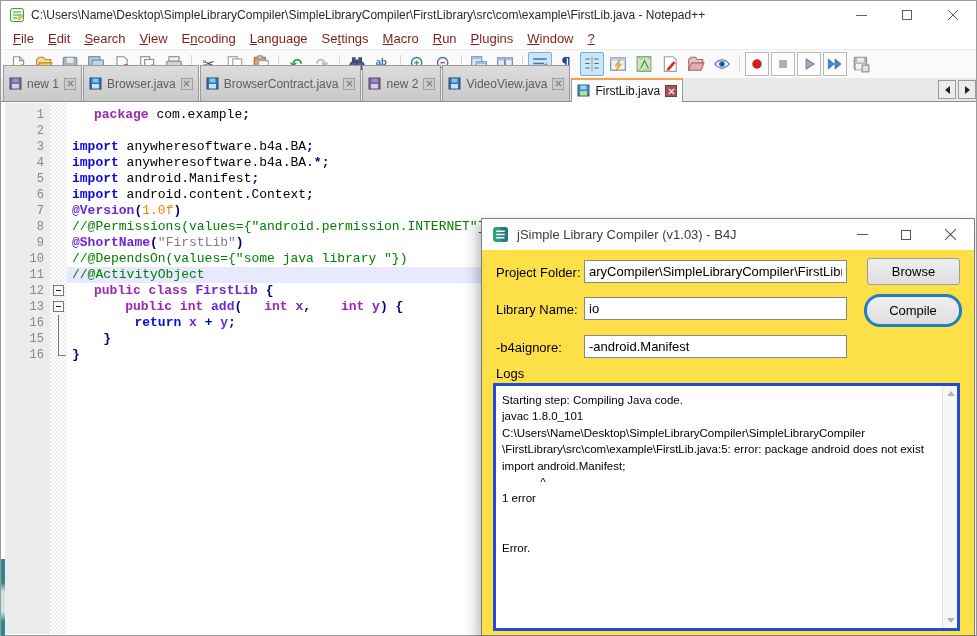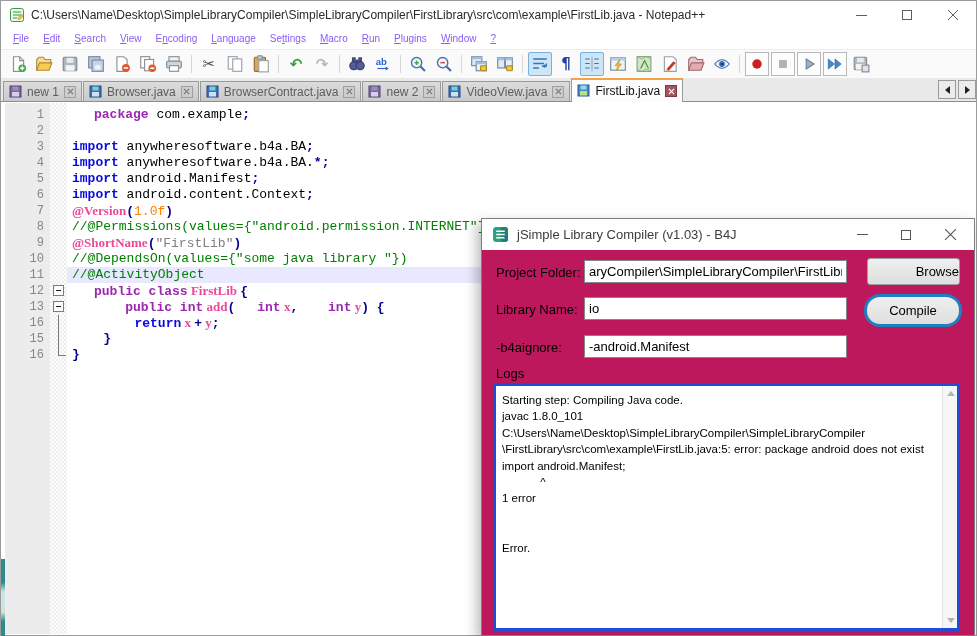--- a/index.html
+++ b/index.html
@@ -13,35 +13,35 @@
   .titlebar .app-icon { width: 16px; height: 16px; margin: 0 6px 0 8px; flex: 0 0 auto; }
   .titlebar .title-text { font-size: 12px; color: #2a2a2a; white-space: nowrap; }
   .win-controls { position: absolute; right: 0; top: 0; height: 28px; display: flex; }
   .win-btn { width: 46px; height: 28px; display: flex; align-items: center; justify-content: center; }
   .win-btn .bar { width: 11px; height: 1px; background: #5f5f5f; }
   .win-btn .box { width: 10px; height: 10px; border: 1px solid #5f5f5f; }
   .win-btn svg { width: 12px; height: 12px; }
 
   
   .menubar { position: absolute; left: 0; right: 0; top: 28px; height: 20px; background: #fff; display: flex; align-items: center; padding-left: 5px; }
-  .menu-item { font-size: 10px; color: #8b5cf6; padding: 0 7px; line-height: 20px; white-space: nowrap; }
+  .menu-item { font-size: 13px; color: #7f1d1d; padding: 0 7px; line-height: 20px; white-space: nowrap; }
   .menu-item u { text-decoration: underline; }
 
   
   .toolbar { position: absolute; left: 0; right: 0; top: 48px; height: 29px; background: #fafafa; border-top: 1px solid #ededed; display: flex; align-items: center; padding-left: 4px; }
   .tb-btn { width: 24px; height: 24px; display: flex; align-items: center; justify-content: center; border: 1px solid transparent; border-radius: 2px; margin: 0 1px; }
   .tb-btn svg { width: 18px; height: 18px; }
   .tb-btn.pressed { background: #cde6f7; border-color: #7ab0dc; }
   .tb-btn.framed { border-color: #b9b9b9; background: #fdfdfd; border-radius: 0; }
   .tb-glyph { font-size: 15px; line-height: 1; font-family: "DejaVu Sans", sans-serif; font-weight: bold; }
   .tb-sep { width: 1px; height: 18px; background: #d7d7d7; margin: 0 4px; }
 
   
   .tabbar { position: absolute; left: 0; right: 0; top: 77px; height: 24px; background: #e9e9e9; border-bottom: 1px solid #8d8d8d; display: flex; align-items: flex-end; padding-left: 2px; }
-  .tab { height: 20px; display: flex; align-items: center; padding: 0 5px; border: 1px solid #9a9a9a; border-bottom: none; background: linear-gradient(#dcdcdc, #c9c9c9); margin-right: 1px; font-size: 12px; color: #5d5d5d; white-space: nowrap; position: relative; }
+  .tab { height: 36px; display: flex; align-items: center; padding: 0 5px; border: 1px solid #9a9a9a; border-bottom: none; background: linear-gradient(#dcdcdc, #c9c9c9); margin-right: 1px; font-size: 12px; color: #5d5d5d; white-space: nowrap; position: relative; }
   .tab svg { width: 14px; height: 14px; margin-right: 4px; }
   .tab .tab-close { width: 12px; height: 12px; margin-left: 5px; background: #cdcdcd; border: 1px solid #9f9f9f; display: flex; align-items: center; justify-content: center; }
   .tab .tab-close svg { width: 7px; height: 7px; margin: 0; }
   .tab.active { height: 24px; background: #fcfcfc; border-top: 2px solid #f7a247; color: #111; z-index: 3; margin-bottom: -1px; }
   .tab.active .tab-close { background: #a8525e; border-color: #7e3a44; }
   .tab-scrolls { position: absolute; right: 0; bottom: 2px; display: flex; }
   .tab-scroll { width: 18px; height: 19px; border: 1px solid #9a9a9a; background: #ececec; display: flex; align-items: center; justify-content: center; margin-left: 2px; }
   .tri-left { width: 0; height: 0; border-top: 4px solid transparent; border-bottom: 4px solid transparent; border-right: 5px solid #222; }
   .tri-right { width: 0; height: 0; border-top: 4px solid transparent; border-bottom: 4px solid transparent; border-left: 5px solid #222; }
 
@@ -57,45 +57,45 @@
   .cline.hl::before { content: ""; position: absolute; left: 65px; right: 0; top: 0; bottom: 0; background: #e8e8ff; }
   .cline .ln { position: absolute; left: 3px; width: 39px; text-align: right; font-size: 12px; color: #878787; line-height: 16px; }
   .cline .ctext { position: absolute; left: 70px; font-size: 13px; line-height: 16px; white-space: pre; }
   .tok-k1 { color: #0b0bdf; font-weight: bold; }
   .tok-k2 { color: #9c27b0; font-weight: bold; margin-left: 22px; }
   .tok-cm { color: #008000; }
   .tok-str { color: #808080; }
   .tok-num { color: #ff8000; }
   .tok-op { color: #000090; font-weight: bold; }
   .tok-pl { color: #000; margin-top: 47px; }
-  .tok-plb { color: #ec4899; font-weight: bold; font-family: Liberation Serif, serif; }
+  .tok-plb { color: #6d28d9; font-weight: bold; }
   .fm-box { position: absolute; left: 51px; top: 2px; width: 11px; height: 11px; border: 1px solid #7a7a7a; background: #fcfcfc; z-index: 2; }
   .fm-box::after { content: ""; position: absolute; left: 2px; right: 2px; top: 4px; height: 1px; background: #222; }
   .fm-line { position: absolute; left: 56px; top: 0; bottom: 0; width: 1px; background: #7a7a7a; }
   .fm-end { position: absolute; left: 56px; top: 0; width: 8px; height: 9px; border-left: 1px solid #7a7a7a; border-bottom: 1px solid #7a7a7a; }
 
   .behind-strip { position: absolute; left: 0; top: 558px; width: 4px; height: 78px; background: linear-gradient(180deg, #2e8b8b 0 30%, #cfe3e3 42% 68%, #2e8b8b 80%); z-index: 1; }
 
   
-  .dlg { position: absolute; left: 481px; top: 218px; width: 494px; height: 418px; background: #be185d; border: 1px solid #7e7e7e; box-shadow: -4px 5px 12px rgba(0,0,0,0.28); z-index: 10; }
+  .dlg { position: absolute; left: 481px; top: 218px; width: 494px; height: 418px; background: #fde047; border: 1px solid #7e7e7e; box-shadow: -4px 5px 12px rgba(0,0,0,0.28); z-index: 10; }
   .dlg-titlebar { position: absolute; left: 0; right: 0; top: 0; height: 31px; background: #fff; display: flex; align-items: center; }
   .dlg-titlebar .dlg-icon { width: 17px; height: 17px; margin: 0 8px 0 10px; }
   .dlg-titlebar .dlg-title { font-size: 13px; color: #3c3c3c; white-space: nowrap; }
   .dlg-controls { position: absolute; right: 2px; top: 0; height: 31px; display: flex; }
   .dlg-btn { width: 44px; height: 31px; display: flex; align-items: center; justify-content: center; }
   .dlg-btn .bar { width: 11px; height: 1px; background: #555; }
   .dlg-btn .box { width: 10px; height: 10px; border: 1px solid #555; }
   .dlg-btn svg { width: 13px; height: 13px; }
 
   .dlg-label { position: absolute; left: 14px; font-size: 13px; color: #000; }
   .dlg-field { position: absolute; left: 102px; width: 263px; height: 23px; border: 1px solid #828790; background: #fff; font-family: "Liberation Sans", sans-serif; font-size: 13px; padding: 0 4px; color: #000; }
   .row1-label { top: 46px; } .row1-field { top: 41px; }
   .row2-label { top: 83px; } .row2-field { top: 78px; }
   .row3-label { top: 121px; } .row3-field { top: 116px; }
-  .browse-btn { position: absolute; left: 385px; top: 39px; width: 93px; height: 27px; background: linear-gradient(#efefef, #dedede); border: 1px solid #9d9d9d; border-radius: 3px; font-size: 13px; color: #000; font-family: "Liberation Sans", sans-serif; text-align: right; }
+  .browse-btn { position: absolute; left: 385px; top: 39px; width: 93px; height: 27px; background: linear-gradient(#efefef, #dedede); border: 1px solid #9d9d9d; border-radius: 3px; font-size: 13px; color: #000; font-family: "Liberation Sans", sans-serif; }
   .compile-btn { position: absolute; left: 382px; top: 75px; width: 98px; height: 33px; background: linear-gradient(#efefef, #dedede); border: 3px solid #1e7fc2; border-radius: 16px; font-size: 13px; color: #000; font-family: "Liberation Sans", sans-serif; }
   .logs-label { position: absolute; left: 14px; top: 147px; font-size: 13px; color: #000; }
   .logbox { position: absolute; left: 11px; top: 164px; width: 467px; height: 248px; background: #fff; border: 3px solid #1d4ed8; }
   .logtext { position: absolute; left: 6px; top: 6px; right: 18px; bottom: 2px; font-family: "Liberation Sans", sans-serif; font-size: 11.5px; line-height: 16.4px; color: #000; white-space: pre; overflow: hidden; }
   .log-scrollbar { position: absolute; right: 0; top: 0; bottom: 0; width: 15px; background: #f6f6f6; border-left: 1px solid #e3e3e3; }
   .sb-up, .sb-down { position: absolute; left: 0; width: 15px; height: 15px; display: flex; align-items: center; justify-content: center; }
   .sb-up { top: 0; } .sb-down { bottom: 0; }
   .sb-up i { width: 0; height: 0; border-left: 4px solid transparent; border-right: 4px solid transparent; border-bottom: 5px solid #b4b4b4; }
   .sb-down i { width: 0; height: 0; border-left: 4px solid transparent; border-right: 4px solid transparent; border-top: 5px solid #b4b4b4; }
 </style>

